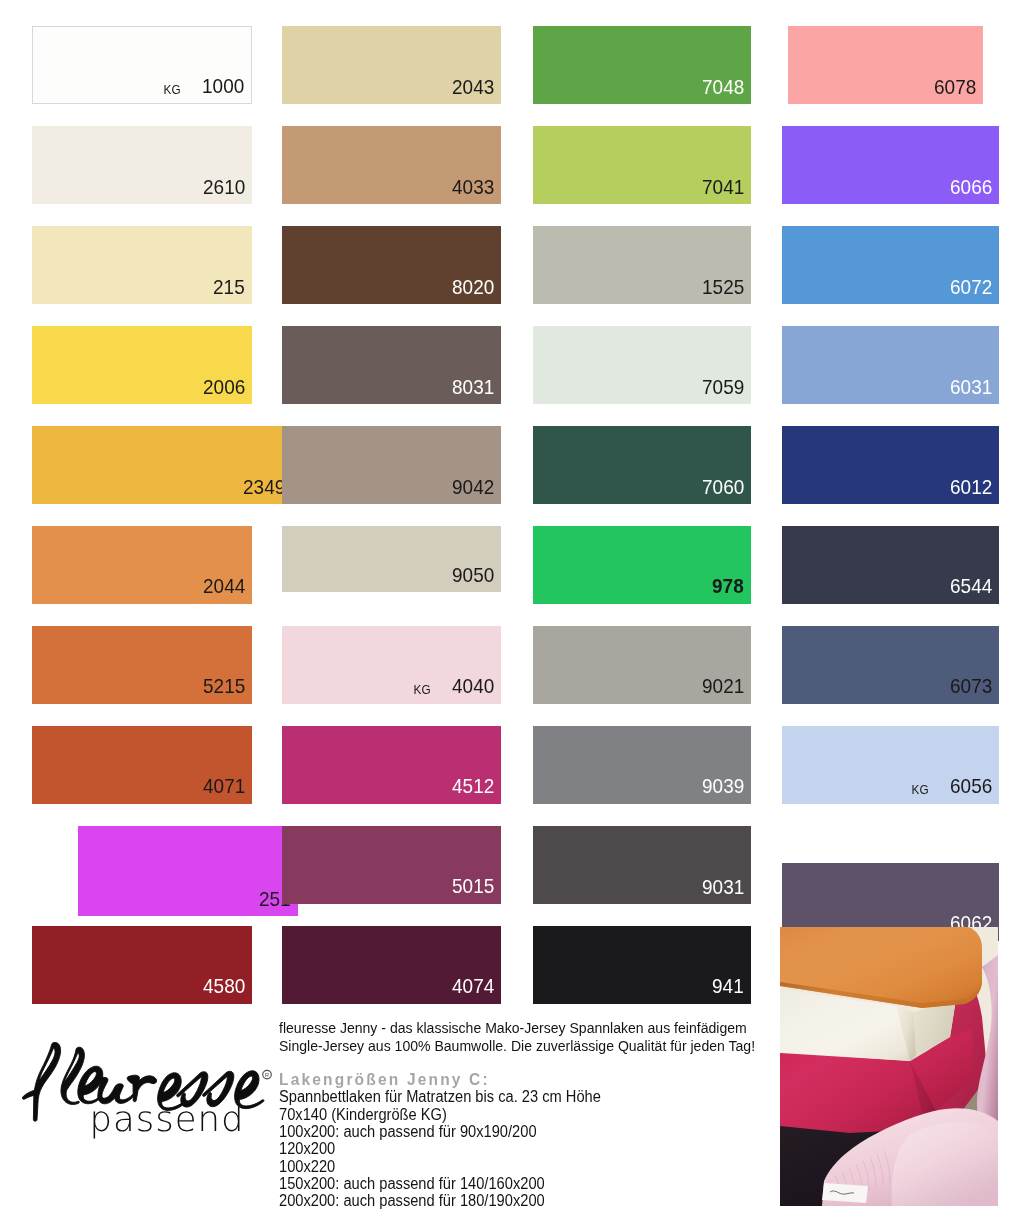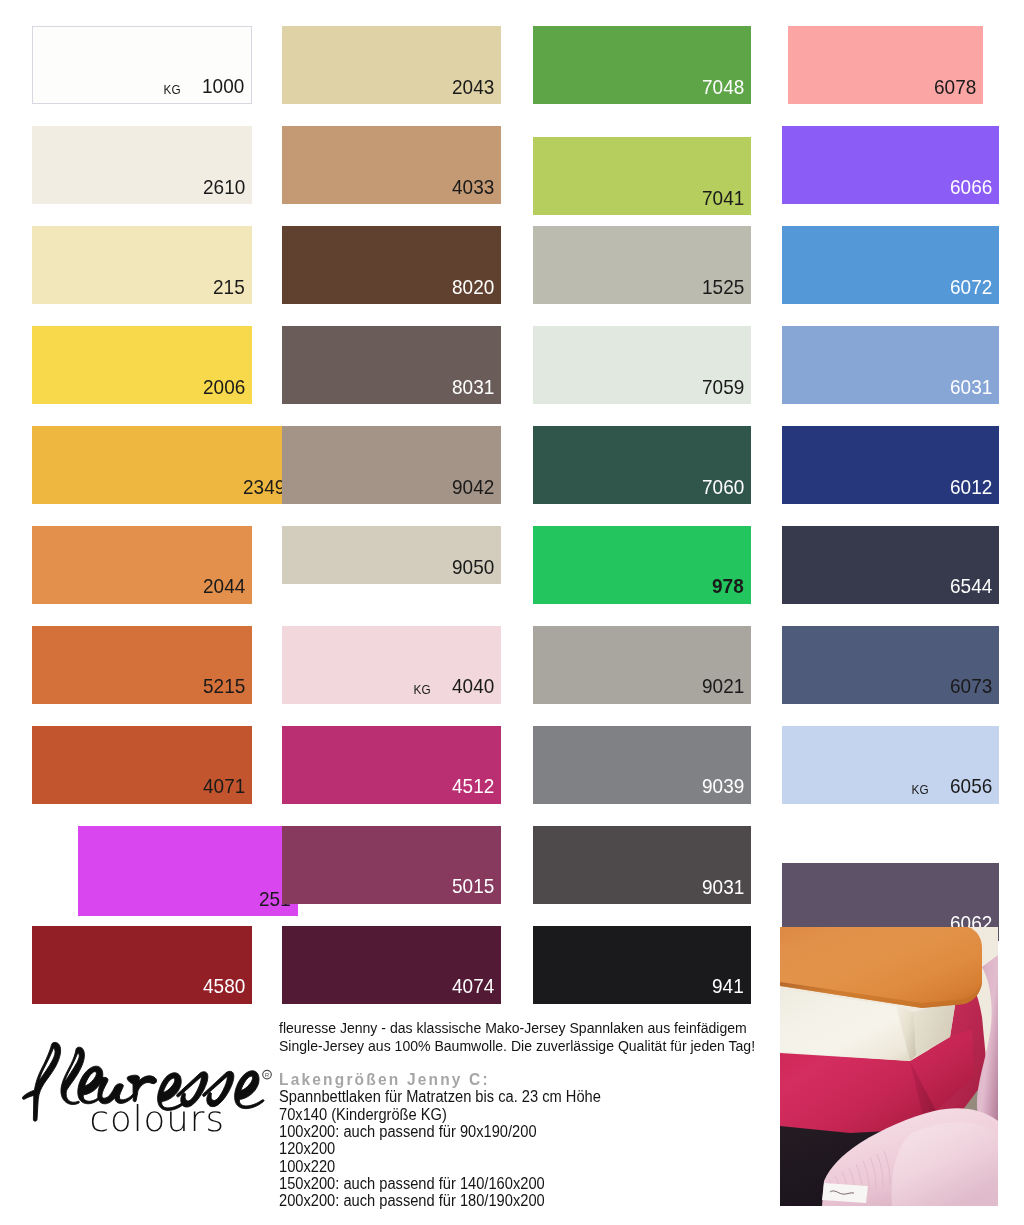--- a/index.html
+++ b/index.html
@@ -39,21 +39,21 @@
     </div>
     <div class="swatch dark" style="left: 781.5px; top: 26.2px; width: 195px; height: 77.8px; background: #fca5a5; margin-left: 6px;">
       <span class="code">6078</span>
     </div>
     <div class="swatch dark" style="left: 32px; top: 126.15px; width: 219.5px; height: 77.8px; background: rgb(241, 237, 226);">
       <span class="code">2610</span>
     </div>
     <div class="swatch dark" style="left: 281.5px; top: 126.15px; width: 219.5px; height: 77.8px; background: rgb(196, 154, 116);">
       <span class="code">4033</span>
     </div>
-    <div class="swatch dark" style="left: 532.5px; top: 126.15px; width: 218px; height: 77.8px; background: rgb(182, 206, 94); margin-top: 11px;">
+    <div class="swatch dark" style="left: 532.5px; top: 126.15px; width: 218px; height: 77.8px; background: rgb(182, 206, 94);">
       <span class="code">7041</span>
     </div>
     <div class="swatch light" style="left: 781.5px; top: 126.15px; width: 217.5px; height: 77.8px; background: #8b5cf6;">
       <span class="code">6066</span>
     </div>
     <div class="swatch dark" style="left: 32px; top: 226.1px; width: 219.5px; height: 77.8px; background: rgb(242, 230, 187);">
       <span class="code">215</span>
     </div>
     <div class="swatch light" style="left: 281.5px; top: 226.1px; width: 219.5px; height: 77.8px; background: rgb(96, 65, 47);">
       <span class="code">8020</span>
@@ -84,21 +84,21 @@
     </div>
     <div class="swatch light" style="left: 532.5px; top: 426px; width: 218px; height: 77.8px; background: rgb(48, 85, 74);">
       <span class="code">7060</span>
     </div>
     <div class="swatch light" style="left: 781.5px; top: 426px; width: 217.5px; height: 77.8px; background: rgb(38, 56, 123); padding-left: 41px;">
       <span class="code">6012</span>
     </div>
     <div class="swatch dark" style="left: 32px; top: 525.95px; width: 219.5px; height: 77.8px; background: rgb(226, 144, 76);">
       <span class="code">2044</span>
     </div>
-    <div class="swatch dark" style="left: 281.5px; top: 525.95px; width: 219.5px; height: 58px; background: rgb(210, 205, 189);">
+    <div class="swatch dark" style="left: 281.5px; top: 525.95px; width: 219.5px; height: 66px; background: rgb(210, 205, 189);">
       <span class="code">9050</span>
     </div>
     <div class="swatch dark" style="left: 532.5px; top: 525.95px; width: 218px; height: 77.8px; background: #22c55e; font-weight: bold;">
       <span class="code">978</span>
     </div>
     <div class="swatch light" style="left: 781.5px; top: 525.95px; width: 217.5px; height: 77.8px; background: rgb(55, 58, 77);">
       <span class="code">6544</span>
     </div>
     <div class="swatch dark" style="left: 32px; top: 625.9px; width: 219.5px; height: 77.8px; background: rgb(212, 112, 58);">
       <span class="code">5215</span>
@@ -303,21 +303,21 @@
   C 225.4 37.0 221.4 43.0 218.8 50.6
   C 221.8 49.8 225.2 47.4 227.8 44.0
   C 230.8 40.0 231.6 37.0 229.2 36.0 Z"></path>
 </g>
 <g fill="none" stroke="#4a4a4a" stroke-width="1.15">
 <circle cx="245.0" cy="34.6" r="4.3"></circle>
 </g>
 <text x="245.0" y="37.4" font-family="Liberation Sans, sans-serif" font-size="5.6" fill="#4a4a4a" text-anchor="middle">R</text>
 </svg>
 </div>
-<div id="colours">colours</div>
+<div id="colours">passend</div>
 
 <div id="desc">
     <div class="intro">fleuresse Jenny - das klassische Mako-Jersey Spannlaken aus feinfädigem</div>
     <div class="intro">Single-Jersey aus 100% Baumwolle. Die zuverlässige Qualität für jeden Tag!</div>
     <div class="head" style="color: rgb(166, 166, 166);">Lakengrößen Jenny C:</div>
     <div class="line">Spannbettlaken für Matratzen bis ca. 23 cm Höhe</div>
     <div class="line">70x140 (Kindergröße KG)</div>
     <div class="line">100x200: auch passend für 90x190/200</div>
     <div class="line">120x200</div>
     <div class="line">100x220</div>

